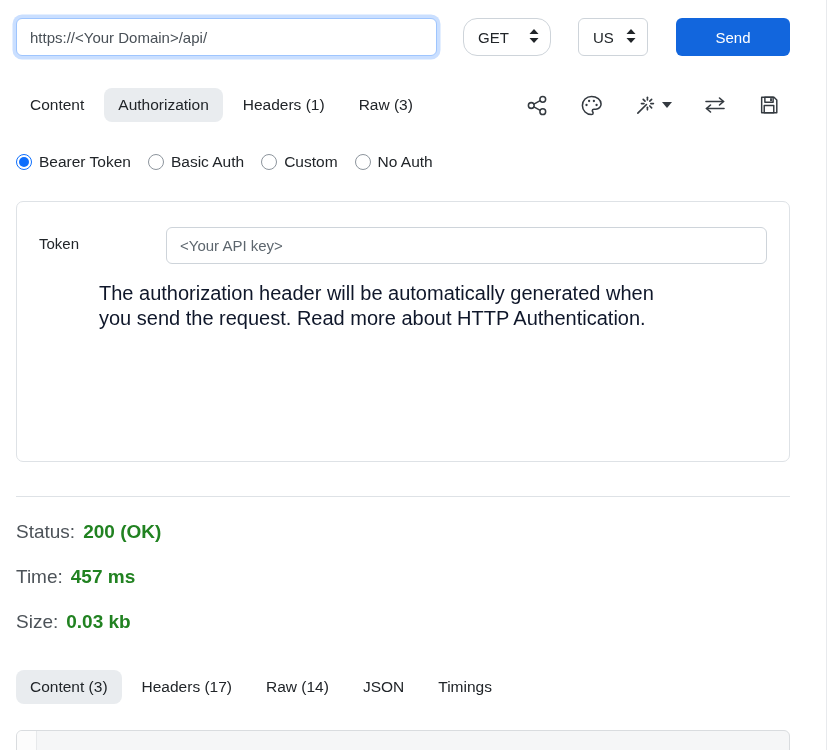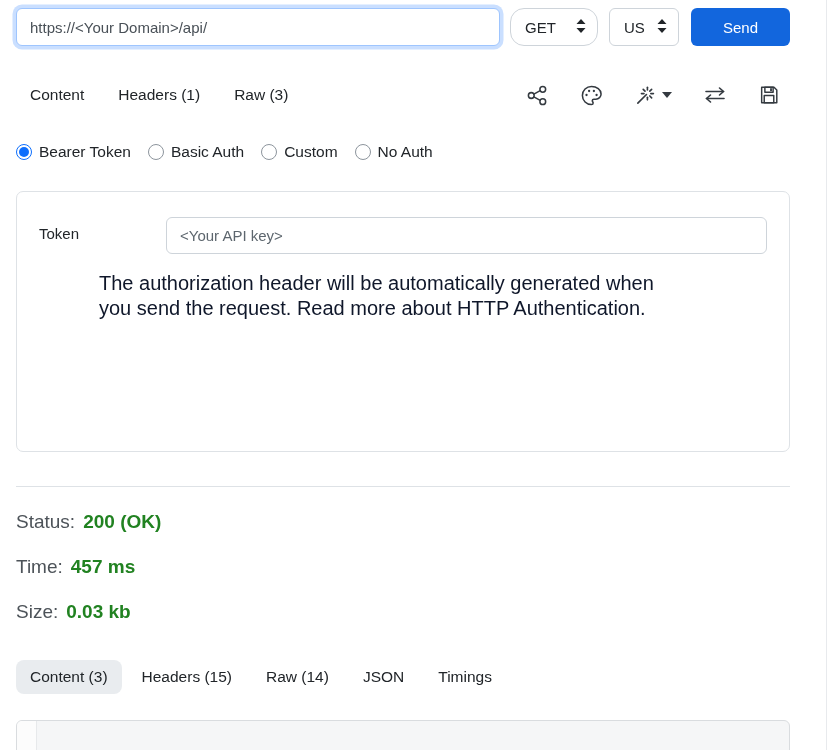--- a/index.html
+++ b/index.html
@@ -11,38 +11,38 @@
     position: relative;
     overflow: hidden;
   }
   .right-divider {
     position: absolute; top: 0; left: 826px; width: 1px; height: 750px;
     background: #e8eaed;
   }
   .page { width: 790px; padding-left: 16px; }
 
   
-  .request-bar { display: flex; margin-top: 8px; height: 38px; align-items: stretch; }
+  .request-bar { display: flex; margin-top: 18px; height: 38px; align-items: stretch; gap: 16px; }
   .url-input {
     flex: 1; min-width: 0;
     border: 1px solid #9ec5fe; border-radius: 6px;
     box-shadow: 0 0 0 3.5px rgba(13,110,253,.22);
     padding: 0 13px; font-size: 15px; color: #495057;
     font-family: "Liberation Sans", sans-serif;
     outline: none; background: #fff;
   }
   .select-box {
     background: #fff; border: 1px solid #ced4da; border-radius: 6px;
     display: flex; align-items: center; justify-content: space-between;
     padding: 0 10px 0 14px; font-size: 15px; color: #212529; cursor: pointer;
   }
   .select-method { width: 88px; margin-left: 10px; border-radius: 14px; }
   .select-region { width: 70px; margin-left: 11px; }
   .send-btn {
-    width: 99px; margin-left: 12px;
+    width: 114px; margin-left: 12px;
     background: var(--accent, #1266dd); color: #fff; border: none; border-radius: 6px;
     font-size: 15px; font-family: "Liberation Sans", sans-serif; cursor: pointer;
   }
 
   
   .tabs-row { display: flex; align-items: center; margin-top: 32px; }
   .tab {
     padding: 8px 14px; font-size: 15.5px; color: #212529;
     border-radius: 8px; cursor: pointer; white-space: nowrap; margin-right: 6px;
   }
@@ -133,20 +133,21 @@
           <path d="M6 0 L10.5 5 H1.5 Z"></path>
           <path d="M6 14 L1.5 9 H10.5 Z"></path>
         </svg>
       </span>
     </div>
     <button class="send-btn">Send</button>
   </div>
 
   <div class="tabs-row">
     <div class="tab">Content</div>
+    <div class="tab active">Authorization</div>
     <div class="tab">Headers (1)</div>
     <div class="tab">Raw (3)</div>
 
     <div class="icon-group">
       <div class="icon-btn">
         <svg width="23" height="23" viewBox="0 0 24 24" fill="none" stroke="#343a40" stroke-width="1.6">
           <circle cx="17.5" cy="5.5" r="3"></circle>
           <circle cx="5.5" cy="12" r="3"></circle>
           <circle cx="17.5" cy="18.5" r="3"></circle>
           <line x1="8.2" y1="10.6" x2="14.8" y2="6.9"></line>
@@ -233,21 +234,21 @@
       <span class="status-value">457 ms</span>
     </div>
     <div class="status-group">
       <span class="status-label">Size:</span>
       <span class="status-value">0.03 kb</span>
     </div>
   </div>
 
   <div class="tabs-row response-tabs">
     <div class="tab active">Content (3)</div>
-    <div class="tab">Headers (15)</div>
+    <div class="tab">Headers (17)</div>
     <div class="tab">Raw (14)</div>
     <div class="tab">JSON</div>
     <div class="tab">Timings</div>
   </div>
 
   <div class="code-block">
     <div class="code-gutter"></div>
     <div class="code-area">
       <div class="code-line"><span class="tok-punct">{</span></div>
       

